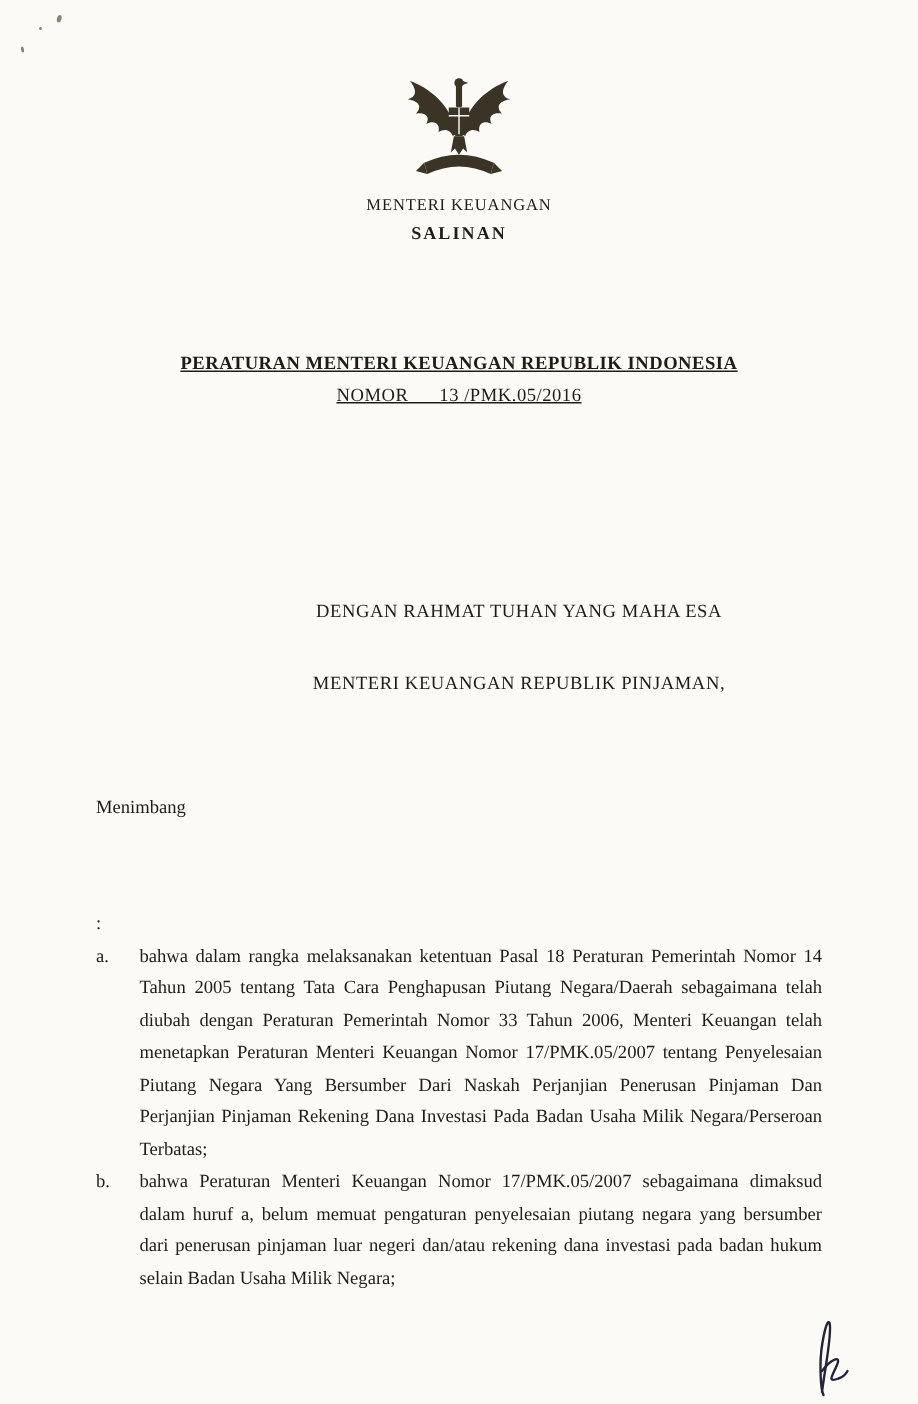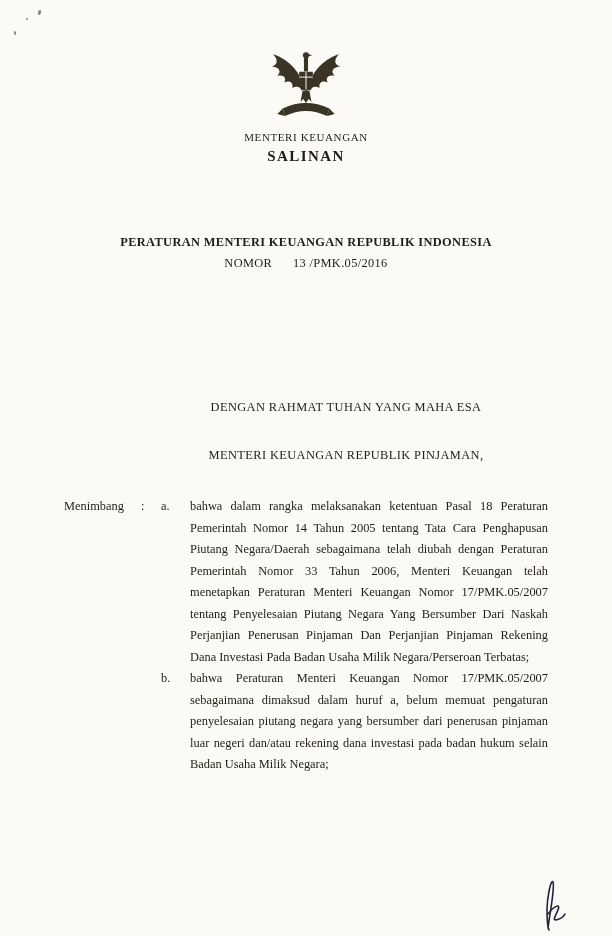--- a/index.html
+++ b/index.html
@@ -23,43 +23,43 @@
     position:absolute; top:42px; left:50%;
     transform:translateX(-50%);
     width:82px; height:88px;
   }
 
   .letterhead {
     position:absolute; top:131px; left:0; width:100%;
     text-align:center;
   }
   .lh-line { font-size:11px; line-height:13px; letter-spacing:0.6px; }
-  .lh-salinan { margin-top:4px; font-size:15px; font-weight:700; letter-spacing:1.4px; }
+  .lh-salinan { margin-top:4px; font-size:12px; font-weight:700; letter-spacing:1.4px; }
 
   .titleblock {
     position:absolute; top:232px; left:50%;
     transform:translateX(-50%);
-    width:492px; text-align:center;
+    width:492px; text-align:center;text-decoration:underline;
   }
   .t-line { font-size:12.4px; line-height:21px; letter-spacing:0.35px; }
   .t-line1 { font-weight:700; }
   .t-nomor { white-space:pre; }
   .t-subject { font-weight:700; letter-spacing:0.45px; word-spacing:1px; }
 
   .invocation, .authority {
     position:absolute; left:0; width:100%;
     text-align:center; font-size:12.4px; letter-spacing:0.4px;margin-left:40px;
   }
   .invocation { top:400px; }
   .authority  { top:448px; }
 
   .menimbang {
-    position:absolute; top:496px; left:64px; width:484px;
+    position:absolute; top:528px; left:64px; width:484px;
     display:flex; align-items:flex-start;
-    font-size:12.4px; line-height:21.5px;
+    font-size:12.4px; line-height:21.5px;flex-direction:column;
   }
   .m-label { flex:0 0 77px; }
   .m-colon { flex:0 0 20px; }
   .m-items { flex:1 1 auto; }
   .m-item  { display:flex; align-items:flex-start; }
   .m-marker { flex:0 0 29px; }
   .m-text  { flex:1 1 auto; text-align:justify; text-justify:inter-word; }
 
   .paraf {
     position:absolute; top:876px; left:534px;

